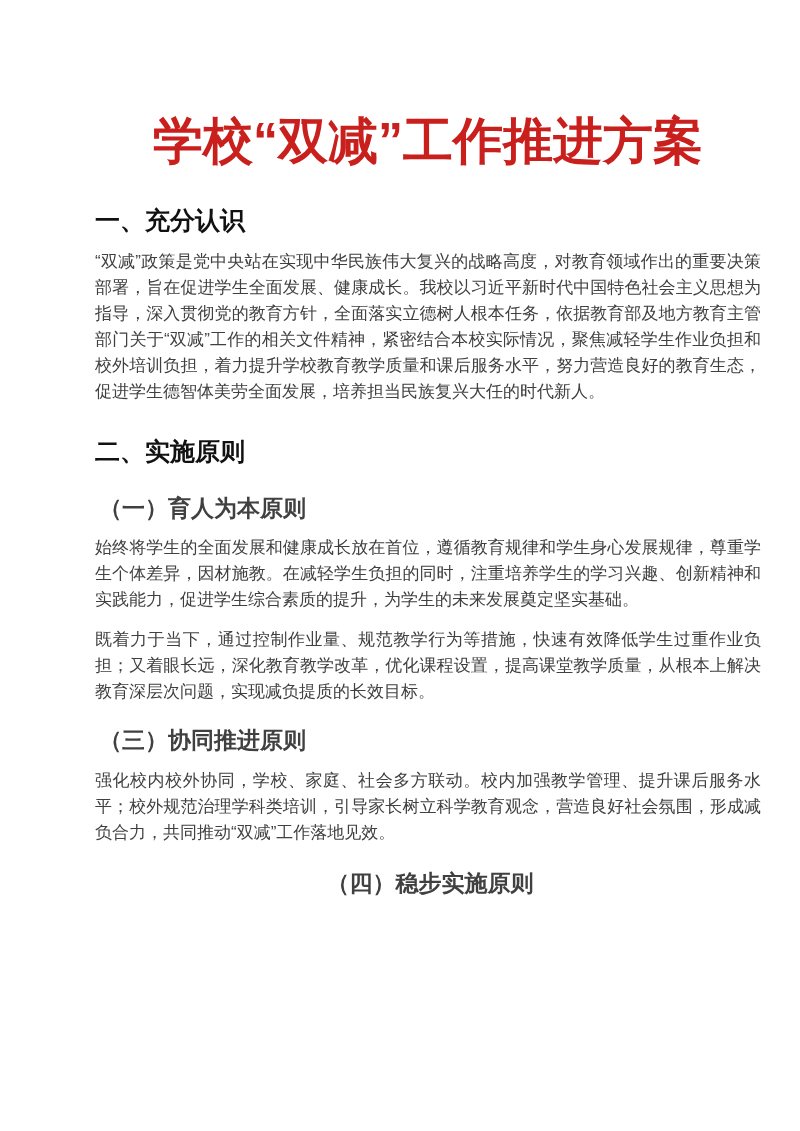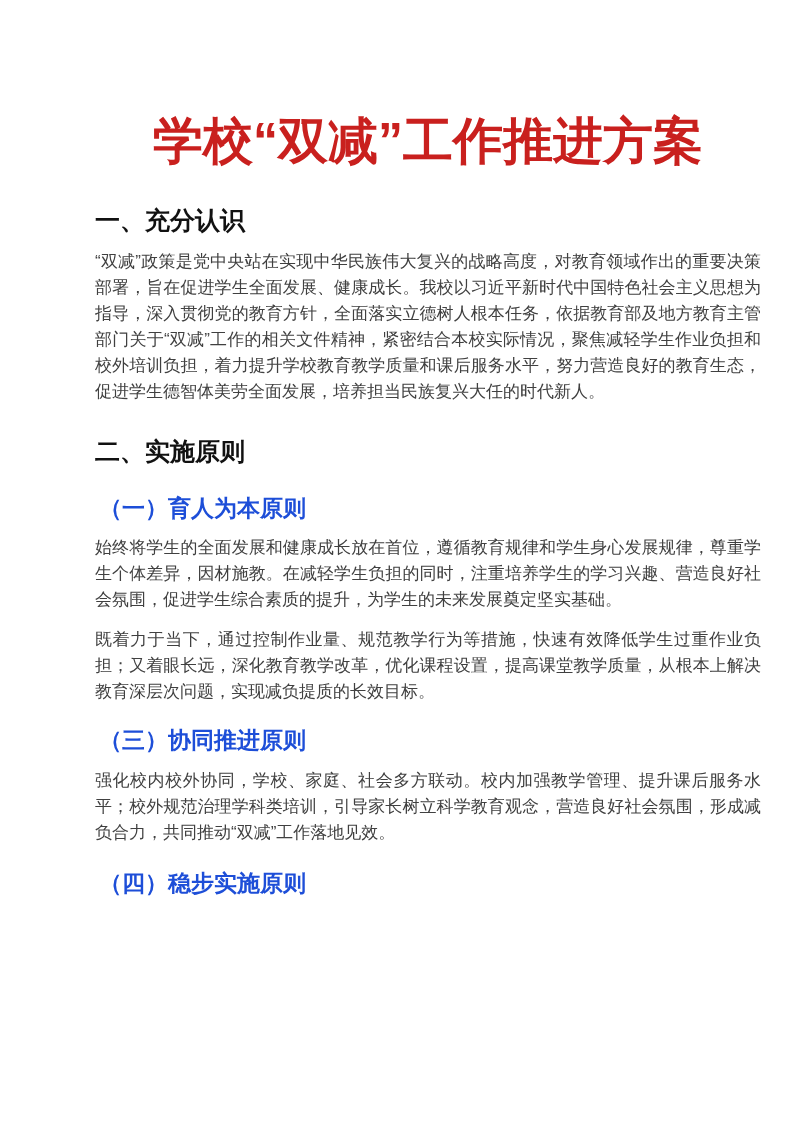--- a/index.html
+++ b/index.html
@@ -31,27 +31,27 @@
   }
   h2.sec-heading {
     margin: 33px 0 0 0;
     color: #111111;
     font-size: 25px;
     font-weight: 800;
     line-height: 1.1;
   }
   h3.sub-heading {
     margin: 26px 0 0 4px;
-    color: #1d4ed8;
+    color: #404040;
     font-size: 23px;
     font-weight: 800;
     line-height: 1.15;
   }
   h3.sub-heading.gap-lg { margin-top: 30px; }
-  h3.sub-heading.gap-md { margin-top: 24px; }
+  h3.sub-heading.gap-md { margin-top: 24px; text-align: center; }
   h3.sub-heading.gap-sm { margin-top: 22px; }
   p.body-text {
     margin: 14px 0 0 0;
     color: #404040;
     font-size: 17px;
     line-height: 26px;
     text-align: justify;
     text-justify: inter-ideograph;
   }
 </style>
@@ -65,21 +65,21 @@
   <section>
     <h2 class="sec-heading">一、充分认识</h2>
     <p class="body-text">“双减”政策是党中央站在实现中华民族伟大复兴的战略高度，对教育领域作出的重要决策部署，旨在促进学生全面发展、健康成长。我校以习近平新时代中国特色社会主义思想为指导，深入贯彻党的教育方针，全面落实立德树人根本任务，依据教育部及地方教育主管部门关于“双减”工作的相关文件精神，紧密结合本校实际情况，聚焦减轻学生作业负担和校外培训负担，着力提升学校教育教学质量和课后服务水平，努力营造良好的教育生态，促进学生德智体美劳全面发展，培养担当民族复兴大任的时代新人。</p>
   </section>
 
   <section>
     <h2 class="sec-heading">二、实施原则</h2>
 
     <div>
       <h3 class="sub-heading gap-lg">（一）育人为本原则</h3>
-      <p class="body-text">始终将学生的全面发展和健康成长放在首位，遵循教育规律和学生身心发展规律，尊重学生个体差异，因材施教。在减轻学生负担的同时，注重培养学生的学习兴趣、营造良好社会氛围，促进学生综合素质的提升，为学生的未来发展奠定坚实基础。</p>
+      <p class="body-text">始终将学生的全面发展和健康成长放在首位，遵循教育规律和学生身心发展规律，尊重学生个体差异，因材施教。在减轻学生负担的同时，注重培养学生的学习兴趣、创新精神和实践能力，促进学生综合素质的提升，为学生的未来发展奠定坚实基础。</p>
     </div>
 
     <div>
       <p class="body-text">既着力于当下，通过控制作业量、规范教学行为等措施，快速有效降低学生过重作业负担；又着眼长远，深化教育教学改革，优化课程设置，提高课堂教学质量，从根本上解决教育深层次问题，实现减负提质的长效目标。</p>
     </div>
 
     <div>
       <h3 class="sub-heading gap-sm">（三）协同推进原则</h3>
       <p class="body-text">强化校内校外协同，学校、家庭、社会多方联动。校内加强教学管理、提升课后服务水平；校外规范治理学科类培训，引导家长树立科学教育观念，营造良好社会氛围，形成减负合力，共同推动“双减”工作落地见效。</p>
     </div>

